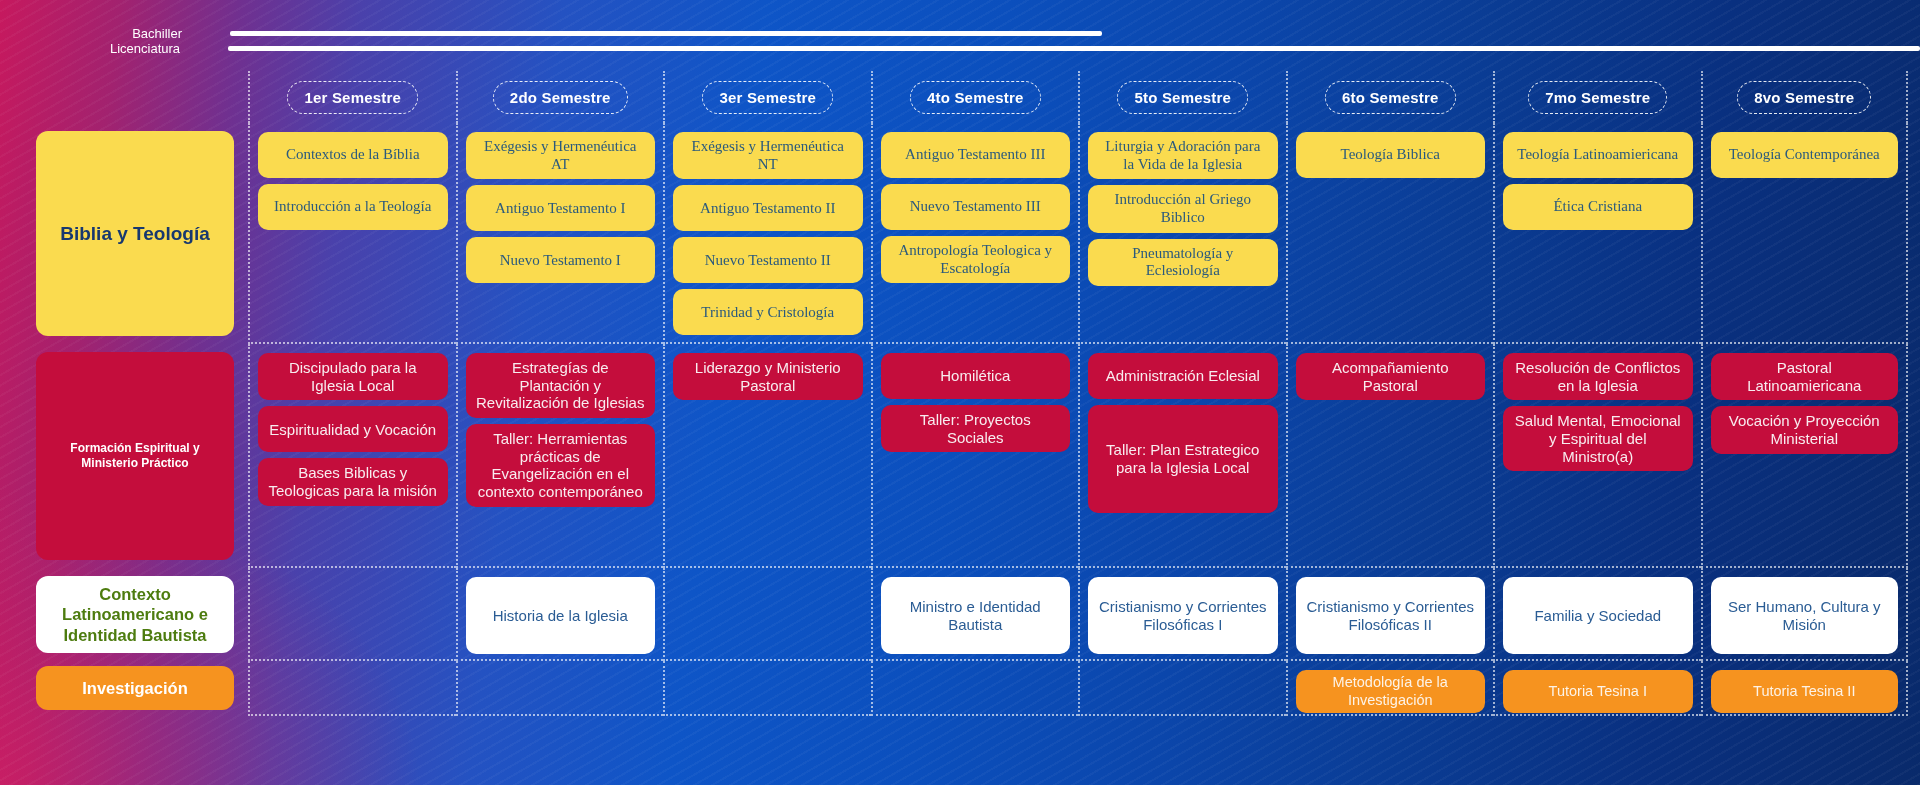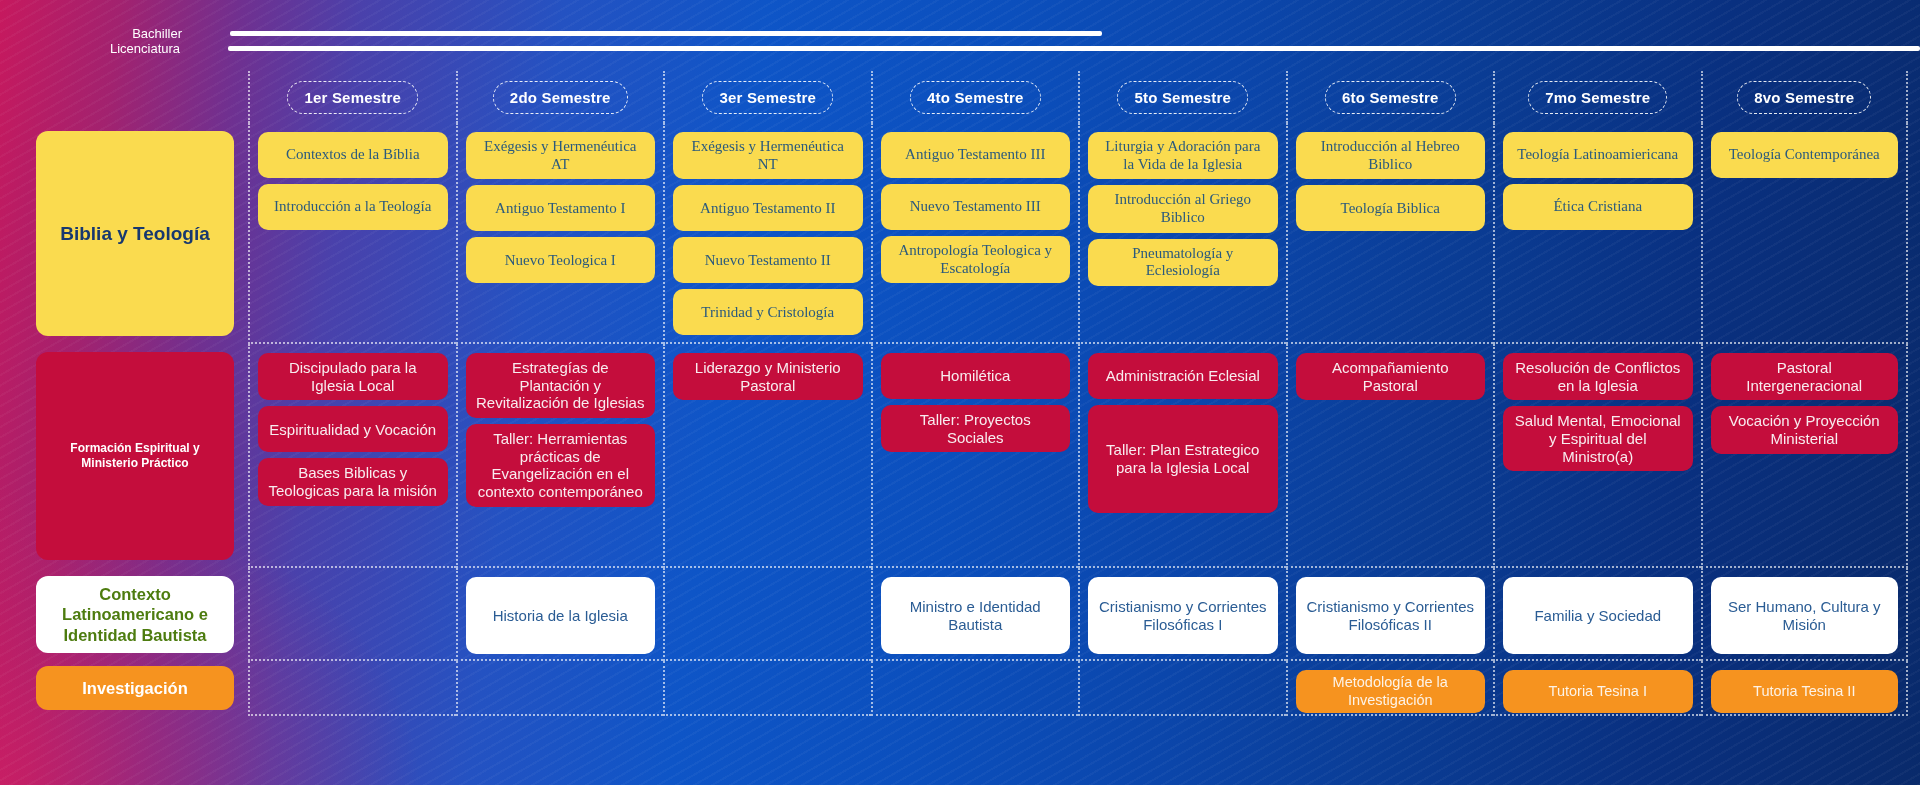--- a/index.html
+++ b/index.html
@@ -107,40 +107,39 @@
     <div class="lcell r1">
         <div class="rowlabel yellow">Biblia y Teología</div>
       </div>
     <div class="cell body coursecol r1">
         <div class="course yellow">Contextos de la Bíblia</div>
         <div class="course yellow">Introducción a la Teología</div>
       </div>
     <div class="cell body coursecol r1">
         <div class="course yellow">Exégesis y Hermenéutica AT</div>
         <div class="course yellow">Antiguo Testamento I</div>
-        <div class="course yellow">Nuevo Teologica I</div>
+        <div class="course yellow">Nuevo Testamento I</div>
       </div>
     <div class="cell body coursecol r1">
         <div class="course yellow">Exégesis y Hermenéutica NT</div>
         <div class="course yellow">Antiguo Testamento II</div>
         <div class="course yellow">Nuevo Testamento II</div>
         <div class="course yellow">Trinidad y Cristología</div>
       </div>
     <div class="cell body coursecol r1">
         <div class="course yellow">Antiguo Testamento III</div>
         <div class="course yellow">Nuevo Testamento III</div>
         <div class="course yellow">Antropología Teologica y Escatología</div>
       </div>
     <div class="cell body coursecol r1">
         <div class="course yellow">Liturgia y Adoración para la Vida de la Iglesia</div>
         <div class="course yellow">Introducción al Griego Biblico</div>
         <div class="course yellow">Pneumatología y Eclesiología</div>
       </div>
     <div class="cell body coursecol r1">
-        <div class="course yellow">Introducción al Hebreo Biblico</div>
         <div class="course yellow">Teología Biblica</div>
       </div>
     <div class="cell body coursecol r1">
         <div class="course yellow">Teología Latinoamiericana</div>
         <div class="course yellow">Ética Cristiana</div>
       </div>
     <div class="cell body coursecol r1 lastcol">
         <div class="course yellow">Teología Contemporánea</div>
       </div>
 
@@ -168,21 +167,21 @@
         <div class="course red" style="min-height: 108px;">Taller: Plan Estrategico para la Iglesia Local</div>
       </div>
     <div class="cell body coursecol r2">
         <div class="course red">Acompañamiento Pastoral</div>
       </div>
     <div class="cell body coursecol r2">
         <div class="course red">Resolución de Conflictos en la Iglesia</div>
         <div class="course red">Salud Mental, Emocional y Espiritual del Ministro(a)</div>
       </div>
     <div class="cell body coursecol r2 lastcol">
-        <div class="course red">Pastoral Intergeneracional</div>
+        <div class="course red">Pastoral Latinoamiericana</div>
         <div class="course red">Vocación y Proyección Ministerial</div>
       </div>
 
     <div class="lcell r3">
         <div class="rowlabel white">Contexto Latinoamericano e Identidad Bautista</div>
       </div>
     <div class="cell body coursecol r3"></div>
     <div class="cell body coursecol r3">
         <div class="course white">Historia de la Iglesia</div>
       </div>

